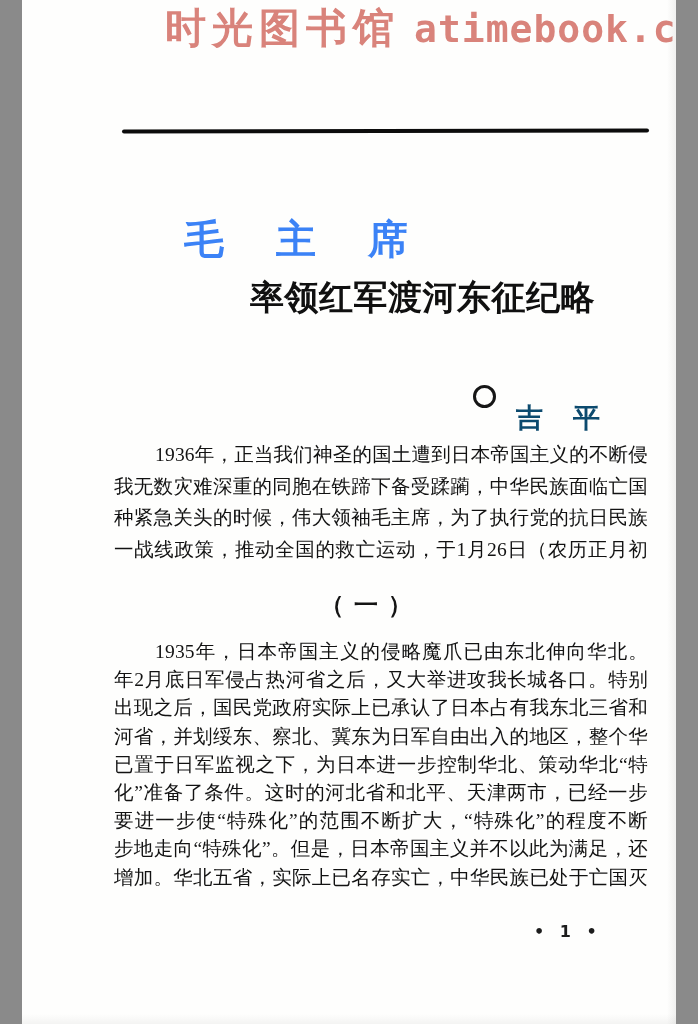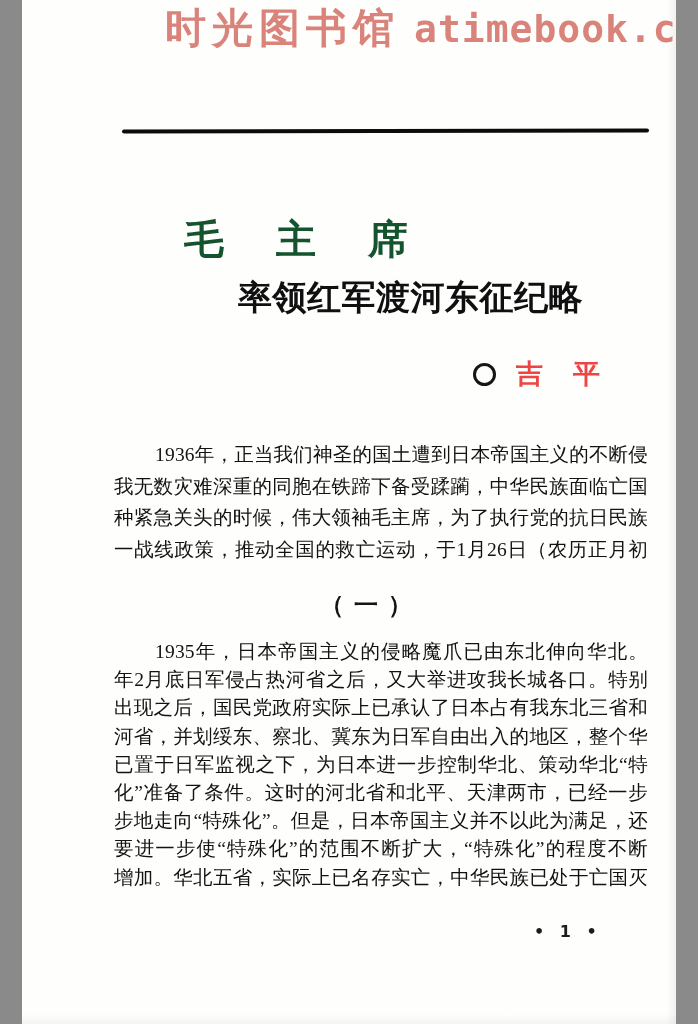--- a/index.html
+++ b/index.html
@@ -34,42 +34,43 @@
   }
 
   .rule{
     position:absolute;left:100px;top:129px;width:527px;height:4px;
     background:#0c0c0c;border-radius:2px;transform:rotate(-0.12deg);
   }
 
   .title-line1{
     position:absolute;left:162px;top:212px;
     font-family:"DejaVu Sans","Liberation Sans",sans-serif;
-    font-weight:700;font-size:40px;letter-spacing:19px;color:#14532d;
+    font-weight:700;font-size:40px;letter-spacing:19px;color:#3b82f6;
     white-space:nowrap;
   }
   .title-line2{
-    position:absolute;left:216px;top:275px;
+    position:absolute;left:228px;top:275px;
     font-family:"DejaVu Sans","Liberation Sans",sans-serif;
     font-weight:700;font-size:34px;letter-spacing:0.5px;color:#101010;
     white-space:nowrap;
   }
 
   .author-line{
     position:absolute;left:451px;top:356px;
     display:flex;align-items:center;
   }
   .author-circle{
     width:17px;height:17px;border:3.5px solid #161616;border-radius:50%;
     margin-right:20px;flex:0 0 auto;
   }
   .author-name{
     font-family:"DejaVu Sans","Liberation Sans",sans-serif;
     font-weight:700;font-size:27px;letter-spacing:30px;white-space:nowrap;
-    color:#ef4444;
+    color:#0c4a6e;
+    margin-top:44px;
   }
 
   .body-block{position:absolute;left:92px;width:534px;}
   .para1{top:439px;}
   .para2{top:638px;}
   .line{
     font-size:19.5px;
     letter-spacing:0.2px;
     color:#121212;
     text-align:justify;
@@ -125,22 +126,22 @@
 
   <div class="section-heading">（一）</div>
 
   <div class="body-block para2">
     <div class="line indent">1935年，日本帝国主义的侵略魔爪已由东北伸向华北。1933</div>
     <div class="line">年2月底日军侵占热河省之后，又大举进攻我长城各口。特别是</div>
     <div class="line">出现之后，国民党政府实际上已承认了日本占有我东北三省和热</div>
     <div class="line">河省，并划绥东、察北、冀东为日军自由出入的地区，整个华北</div>
     <div class="line">已置于日军监视之下，为日本进一步控制华北、策动华北“特殊</div>
     <div class="line">化”准备了条件。这时的河北省和北平、天津两市，已经一步一</div>
+    <div class="line">要进一步使“特殊化”的范围不断扩大，“特殊化”的程度不断</div>
     <div class="line">步地走向“特殊化”。但是，日本帝国主义并不以此为满足，还</div>
-    <div class="line">要进一步使“特殊化”的范围不断扩大，“特殊化”的程度不断</div>
     <div class="line">增加。华北五省，实际上已名存实亡，中华民族已处于亡国灭种</div>
   </div>
 
   <div class="page-number">• 1 •</div>
 
   <div class="edge-right"></div>
   <div class="edge-bottom"></div>
 
 </div>
 

